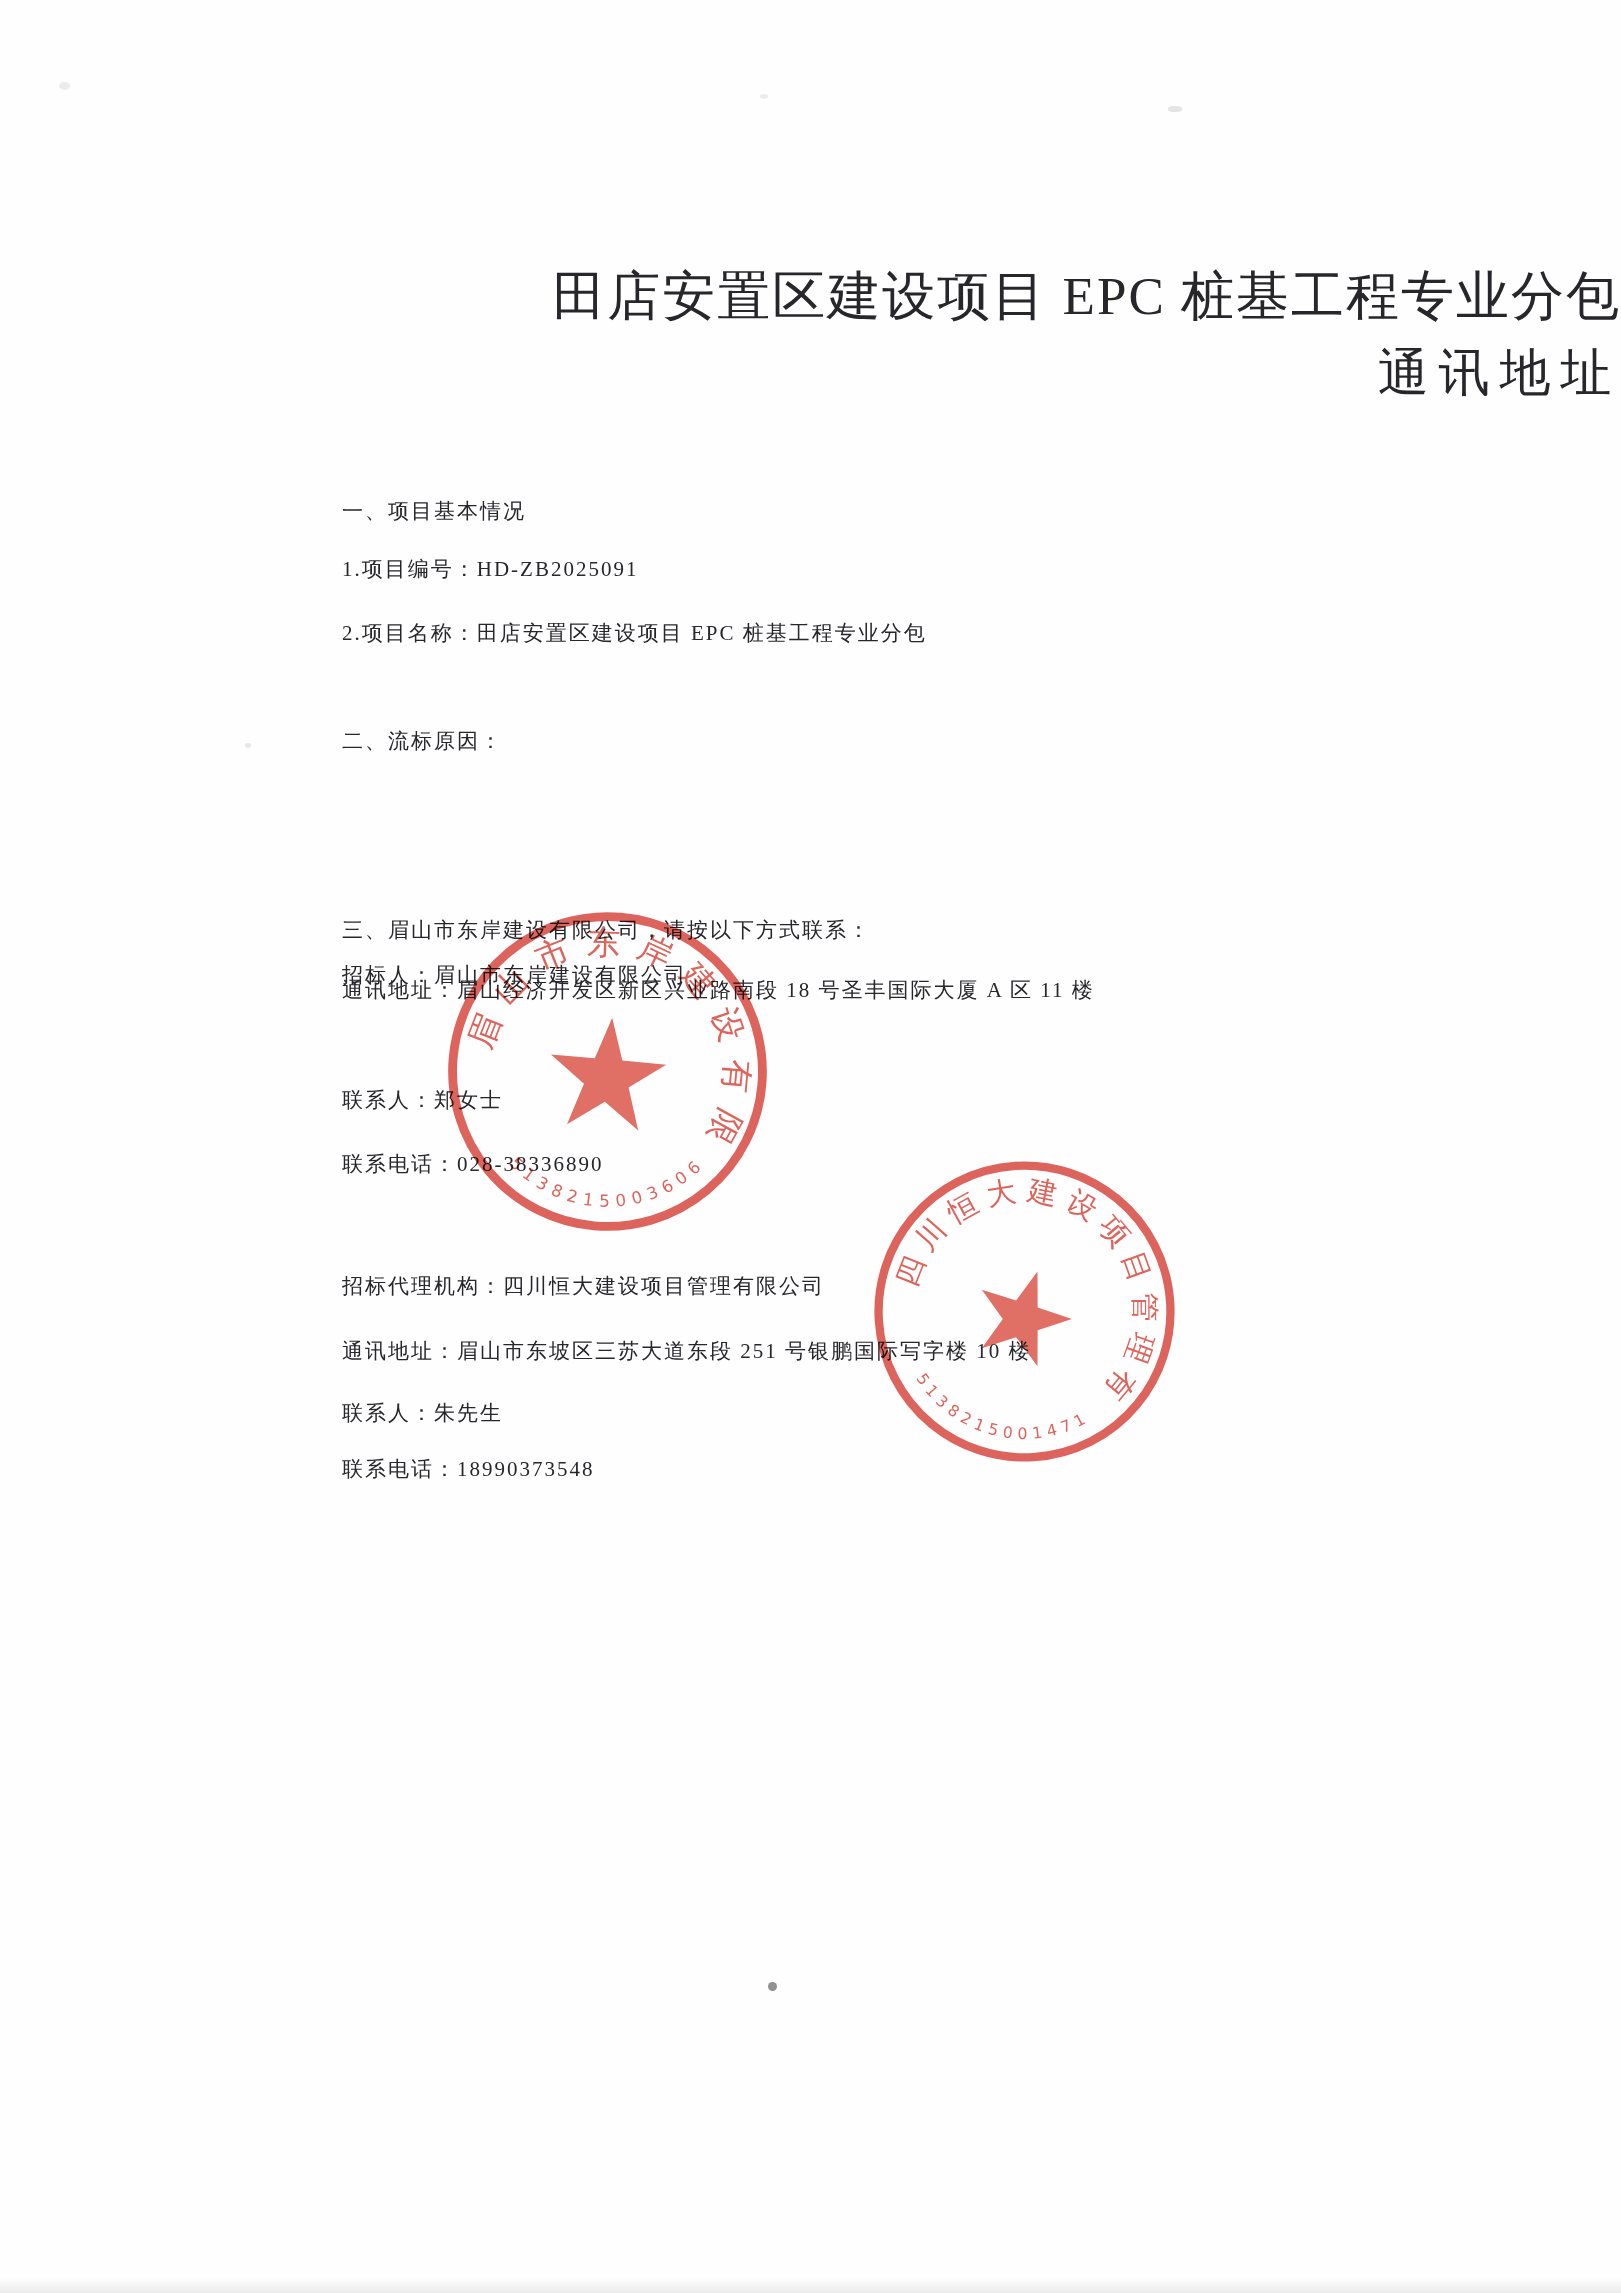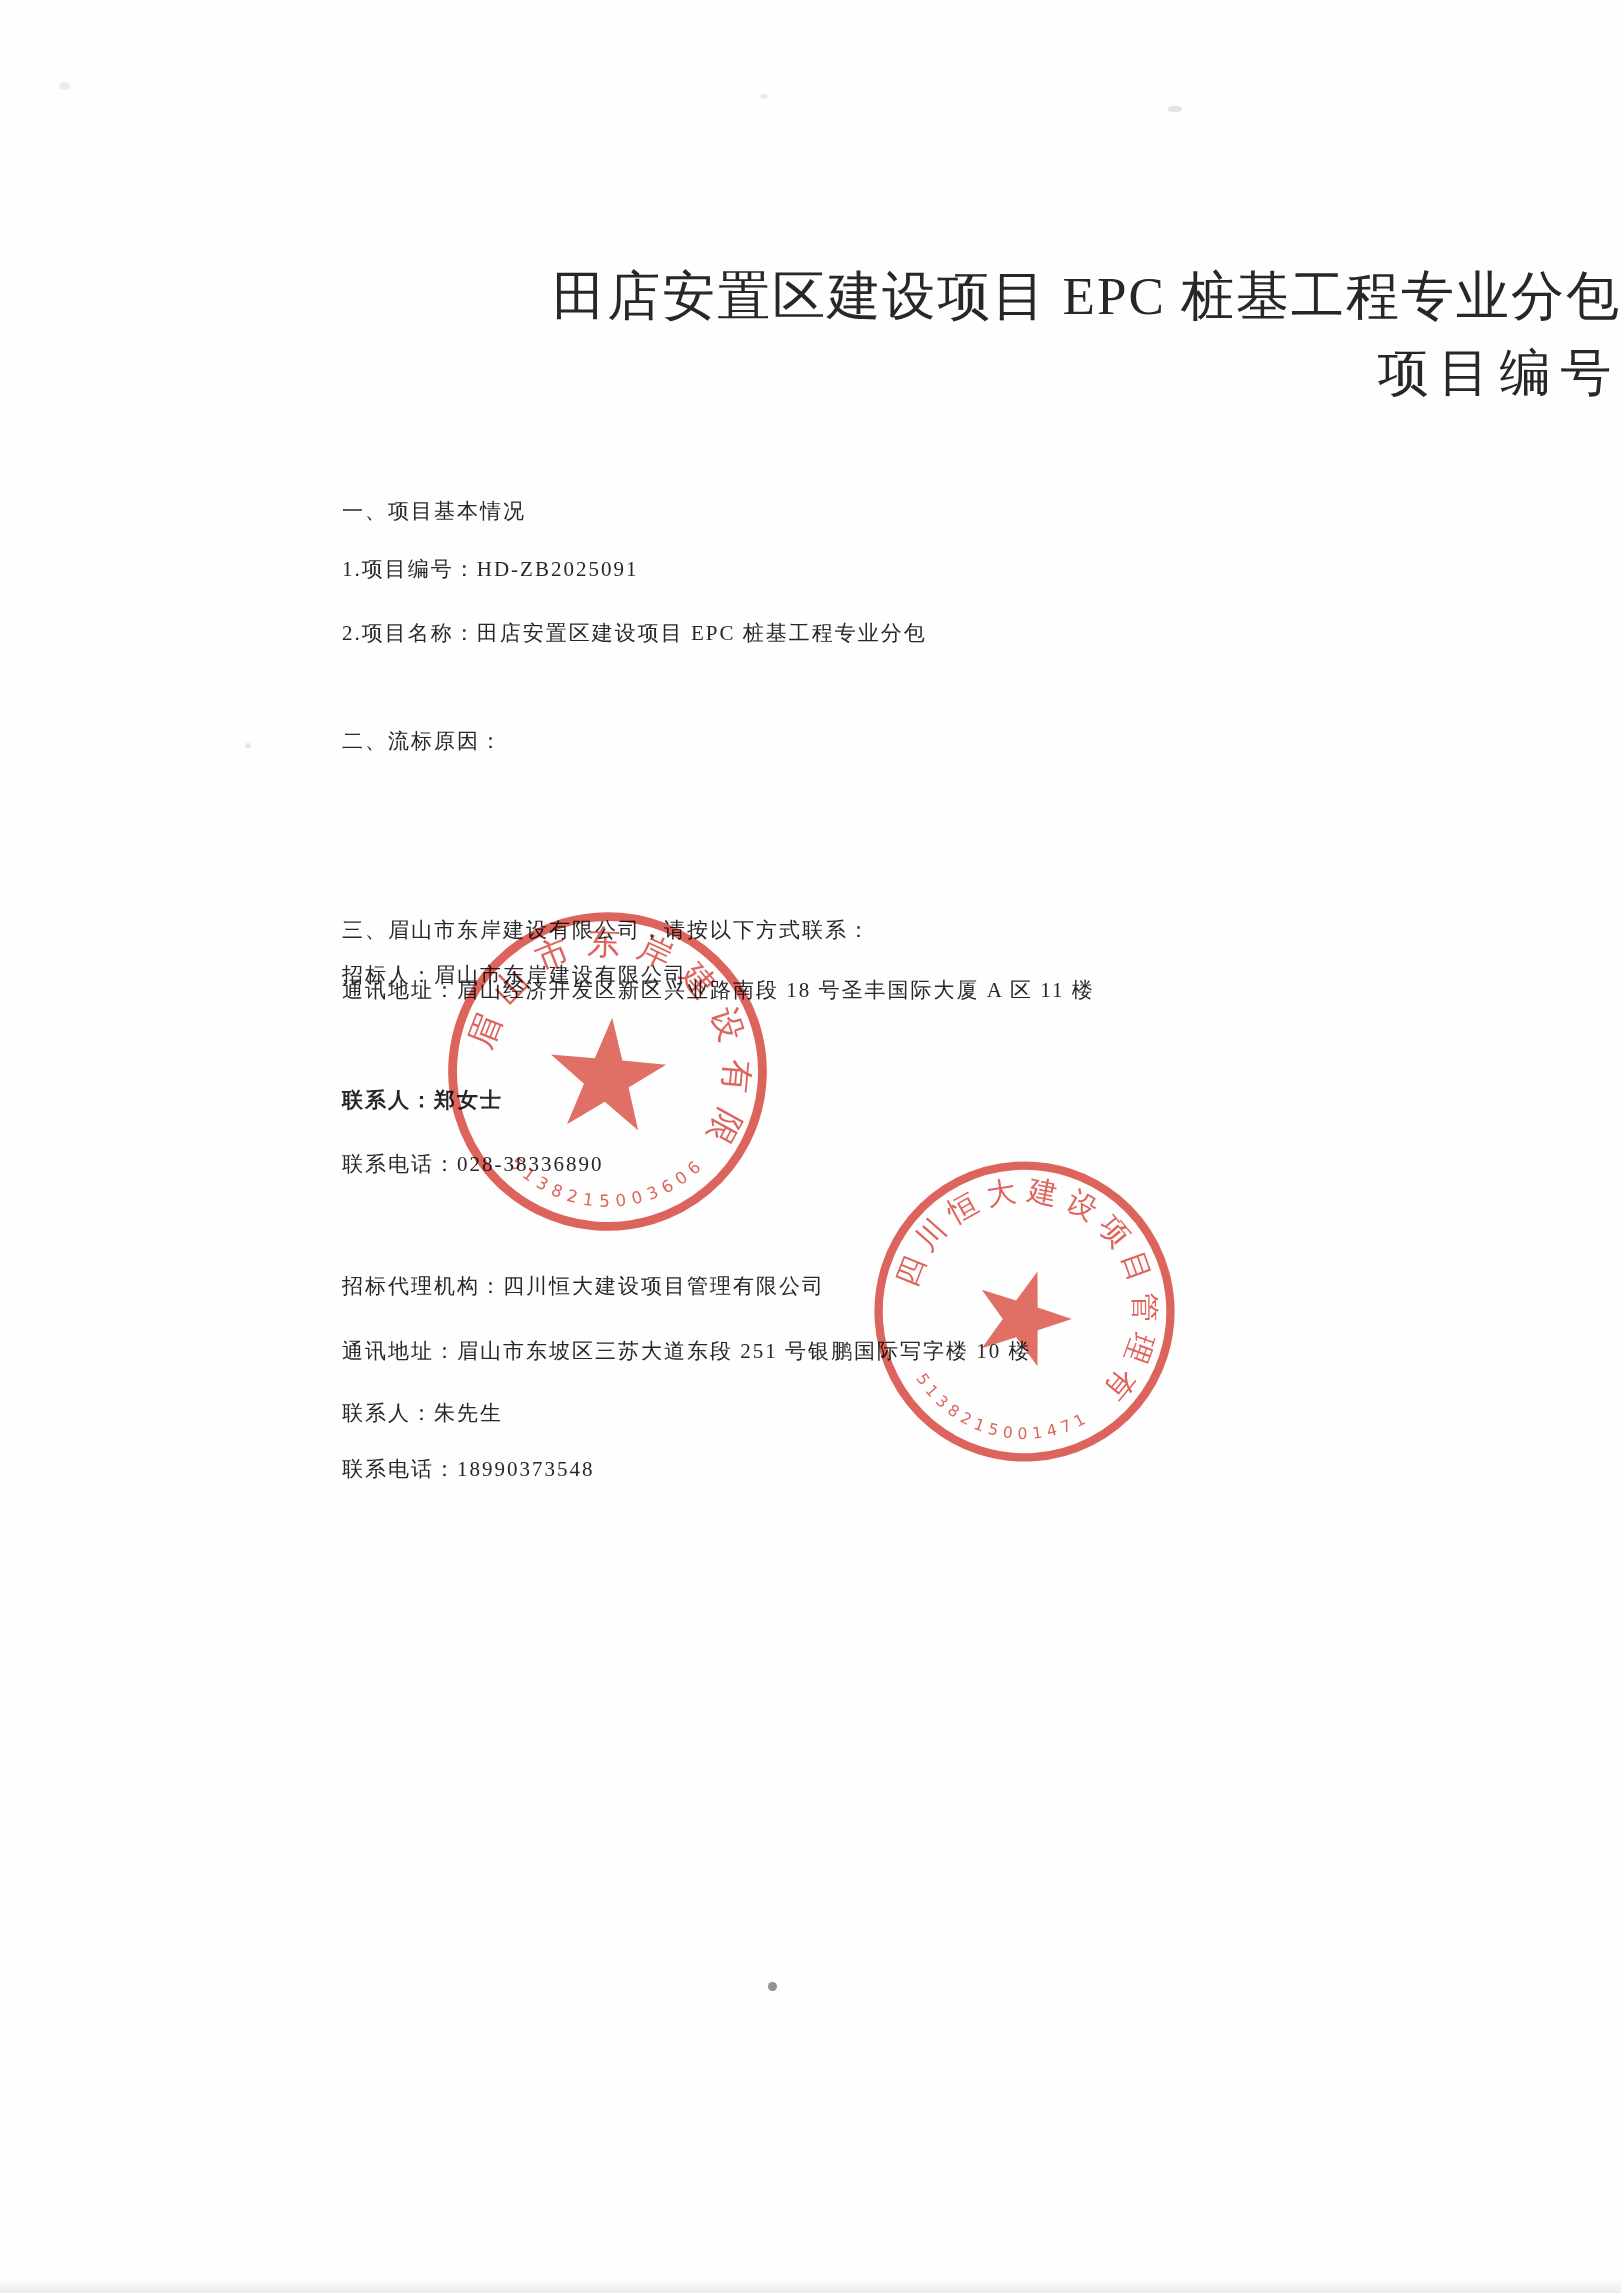--- a/index.html
+++ b/index.html
@@ -39,21 +39,21 @@
     white-space: nowrap;
   }
   .l-s1h   { top: 497px; }
   .l-s1i1  { top: 555px; }
   .l-s1i2  { top: 619px; }
   .l-s2h   { top: 727px; }
   .l-s2r   { top: 792px; left: 373px; }
   .l-s3h   { top: 916px; }
   .l-tn    { top: 961px; }
   .l-ta    { top: 976px; }
-  .l-tc    { top: 1086px; font-weight: bold; }
+  .l-tc    { top: 1086px; }
   .l-tp    { top: 1150px; }
   .l-an    { top: 1272px; }
   .l-aa    { top: 1337px; }
   .l-ac    { top: 1399px; }
   .l-ap    { top: 1455px; }
 
   
   .stamp {
     position: absolute;
     mix-blend-mode: multiply;
@@ -76,21 +76,21 @@
     background: linear-gradient(to bottom, rgba(0,0,0,0) 0%, rgba(60,60,64,0.10) 100%);
     pointer-events: none;
   }
 </style>
 </head>
 <body>
 
 <div class="page">
 
   <div class="doc-title line1">田店安置区建设项目 EPC 桩基工程专业分包</div>
-  <div class="doc-title line2">项目编号</div>
+  <div class="doc-title line2">通讯地址</div>
 
   <div class="line l-s1h">一、项目基本情况</div>
   <div class="line l-s1i1">1.项目编号：HD-ZB2025091</div>
   <div class="line l-s1i2">2.项目名称：田店安置区建设项目 EPC 桩基工程专业分包</div>
 
   <div class="line l-s2h">二、流标原因：</div>
 
   <div class="line l-s3h">三、眉山市东岸建设有限公司，请按以下方式联系：</div>
 
   <div class="line l-tn">招标人：眉山市东岸建设有限公司</div>

